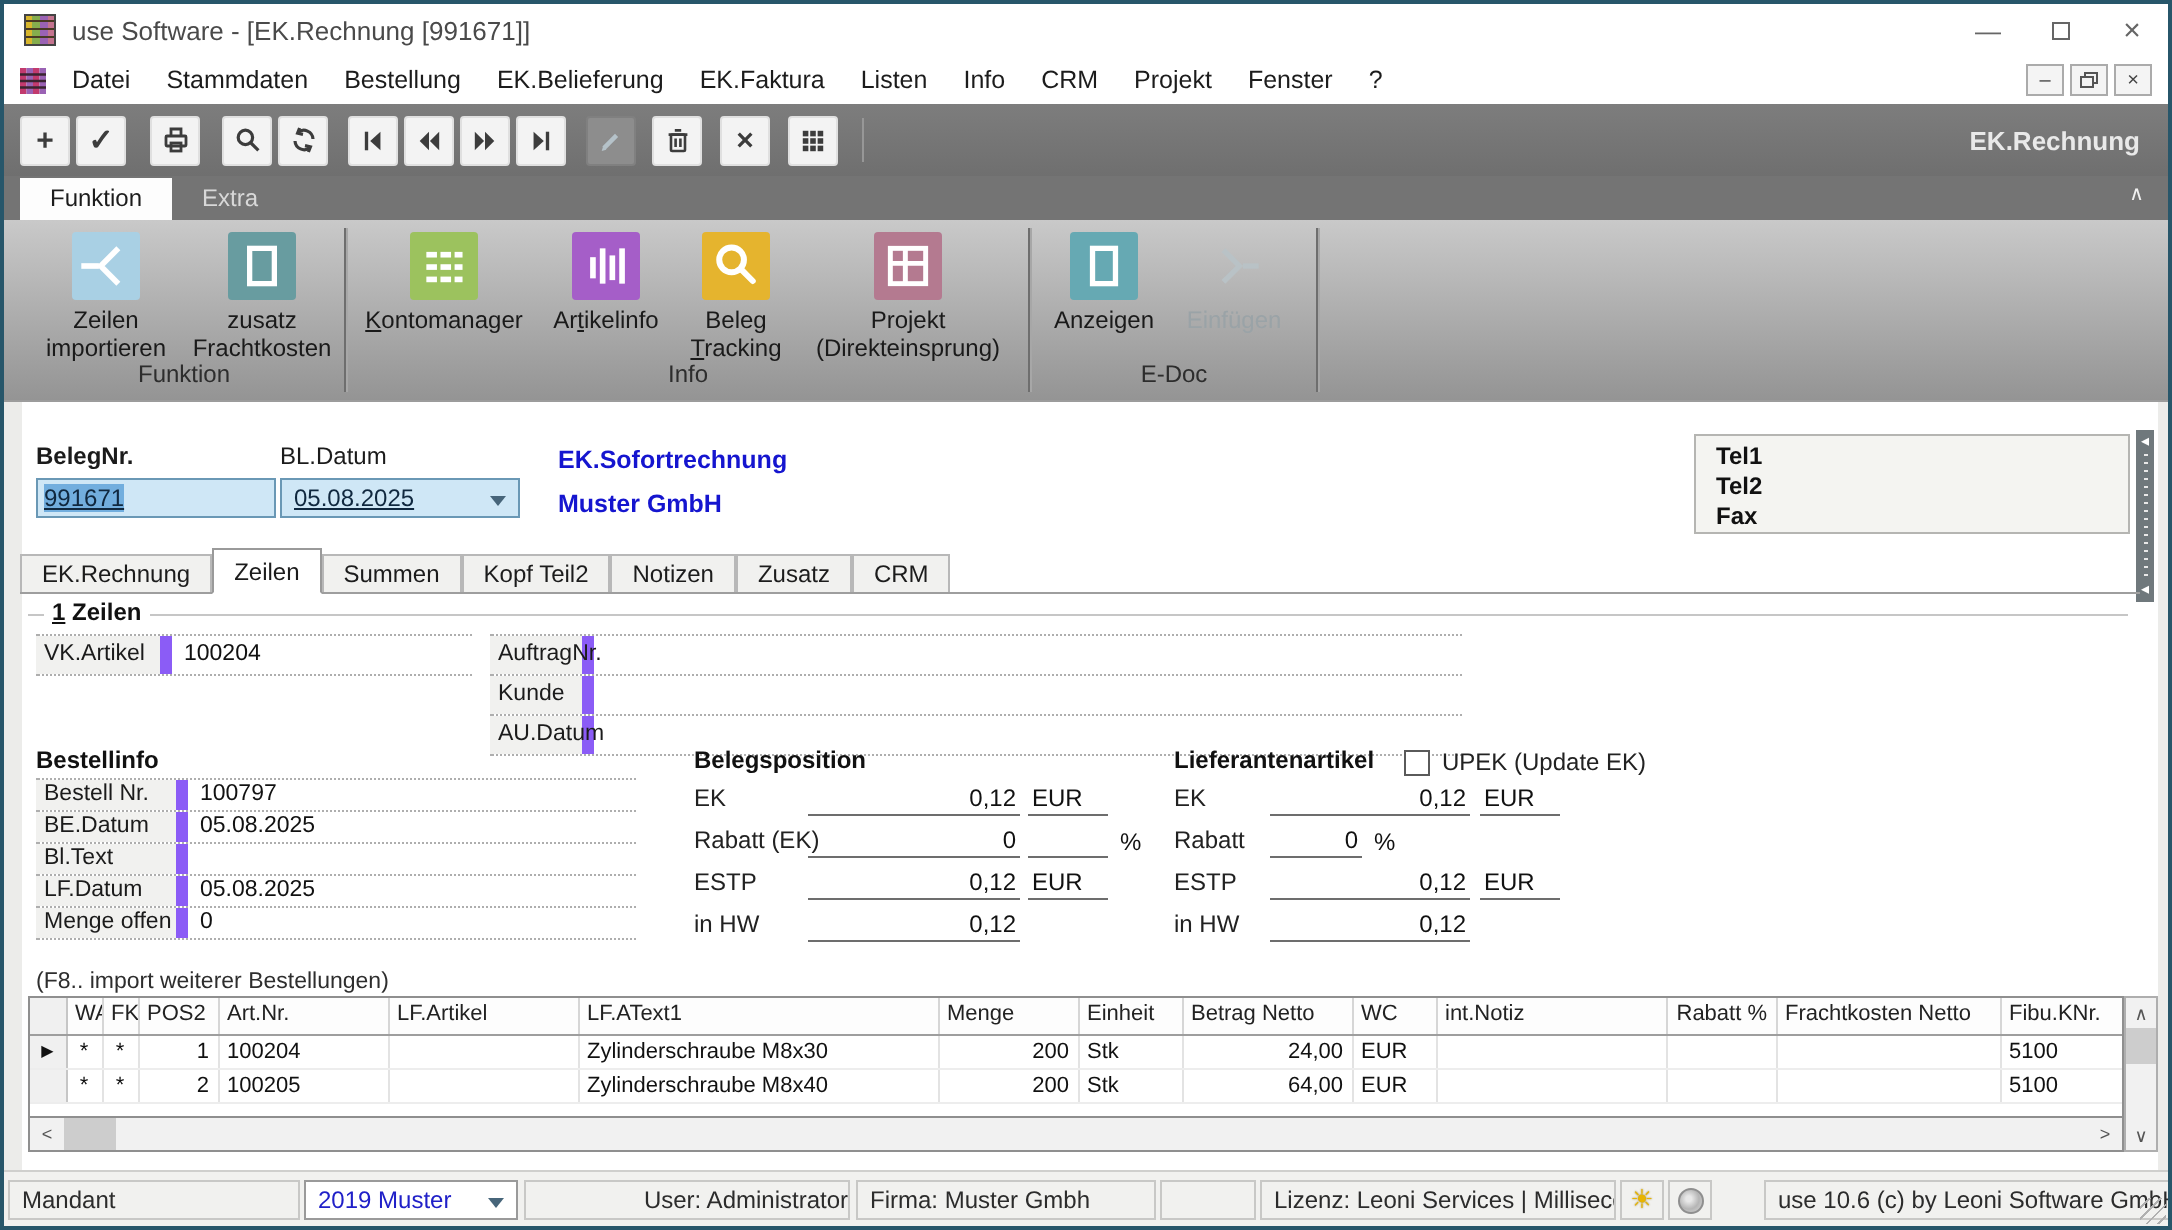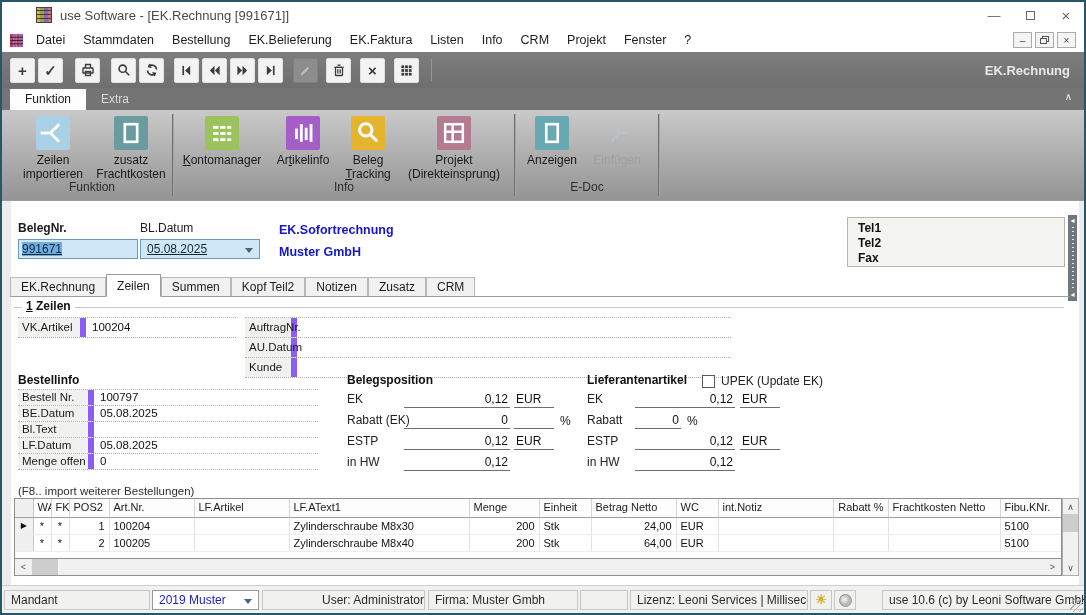--- a/index.html
+++ b/index.html
@@ -1,21 +1,21 @@
 <!DOCTYPE html>
 <html><head>
 <meta charset="utf-8">
 <style>
   * { margin:0; padding:0; box-sizing:border-box; font-family:"Liberation Sans", sans-serif; }
   body { background:#9aa5aa; }
   .window { position:relative; width:1086px; height:615px; background:#fff;
             border:2px solid #27566a; overflow:hidden; }
 
   
-  .titlebar { height:26px; background:#fff; display:flex; align-items:center; padding-left:10px;margin-left:24px; }
+  .titlebar { height:26px; background:#fff; display:flex; align-items:center; padding-left:10px; }
   .titlebar .title { font-size:13px; color:#4a4a4a; margin-left:8px; flex:1; }
   .wctrl { display:flex; height:100%; }
   .wbtn { width:36px; height:100%; display:flex; align-items:center; justify-content:center;
           color:#666; font-size:13px; }
   .wbtn .maxbox { width:9px; height:9px; border:1px solid #666; display:block; }
 
   
   .menubar { height:24px; background:#fff; display:flex; align-items:center; padding-left:8px; }
   .menu-item { font-size:12.5px; color:#1c1c1c; padding:3px 9px; cursor:default; }
   .mdi-ctrl { margin-left:auto; display:flex; gap:3px; padding-right:8px; }
@@ -458,25 +458,25 @@
         <span class="mtvalue">100204</span>
       </div>
     </div>
 
     <div class="mtable right">
       <div class="mtrow">
         <span class="mtlabel">AuftragNr.</span>
         <span class="mtvalue"></span>
       </div>
       <div class="mtrow">
+        <span class="mtlabel">Kunde</span>
+        <span class="mtvalue"></span>
+      </div>
+      <div class="mtrow">
         <span class="mtlabel">AU.Datum</span>
-        <span class="mtvalue"></span>
-      </div>
-      <div class="mtrow">
-        <span class="mtlabel">Kunde</span>
         <span class="mtvalue"></span>
       </div>
     </div>
 
     <span class="sec-title" style="left:16px;">Bestellinfo</span>
     <div class="mtable binfo">
       <div class="mtrow">
         <span class="mtlabel">Bestell Nr.</span>
         <span class="mtvalue">100797</span>
       </div>

